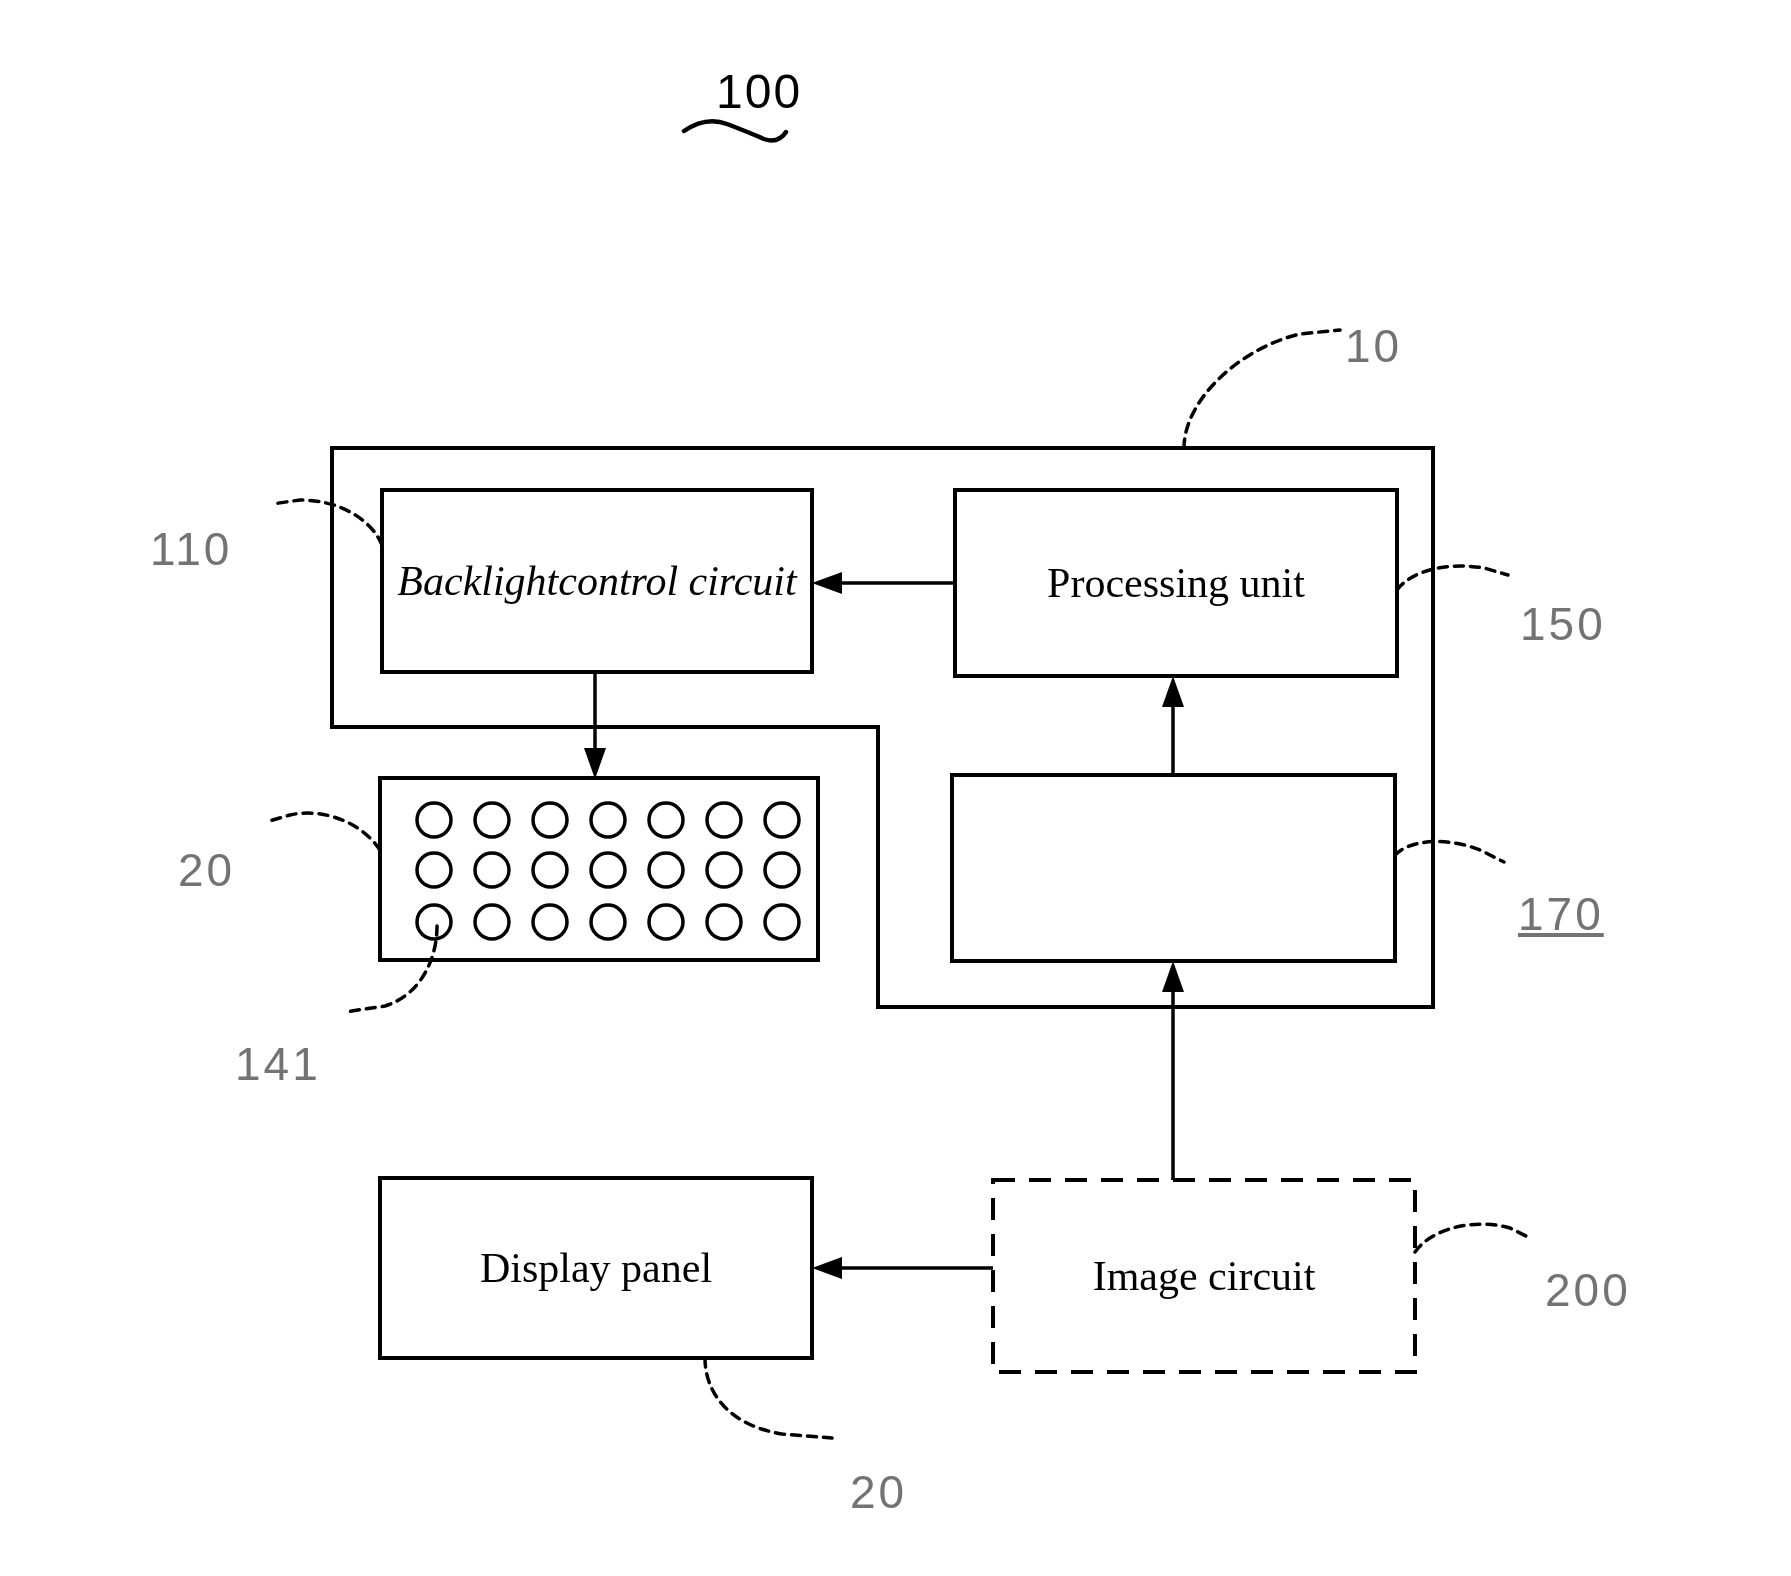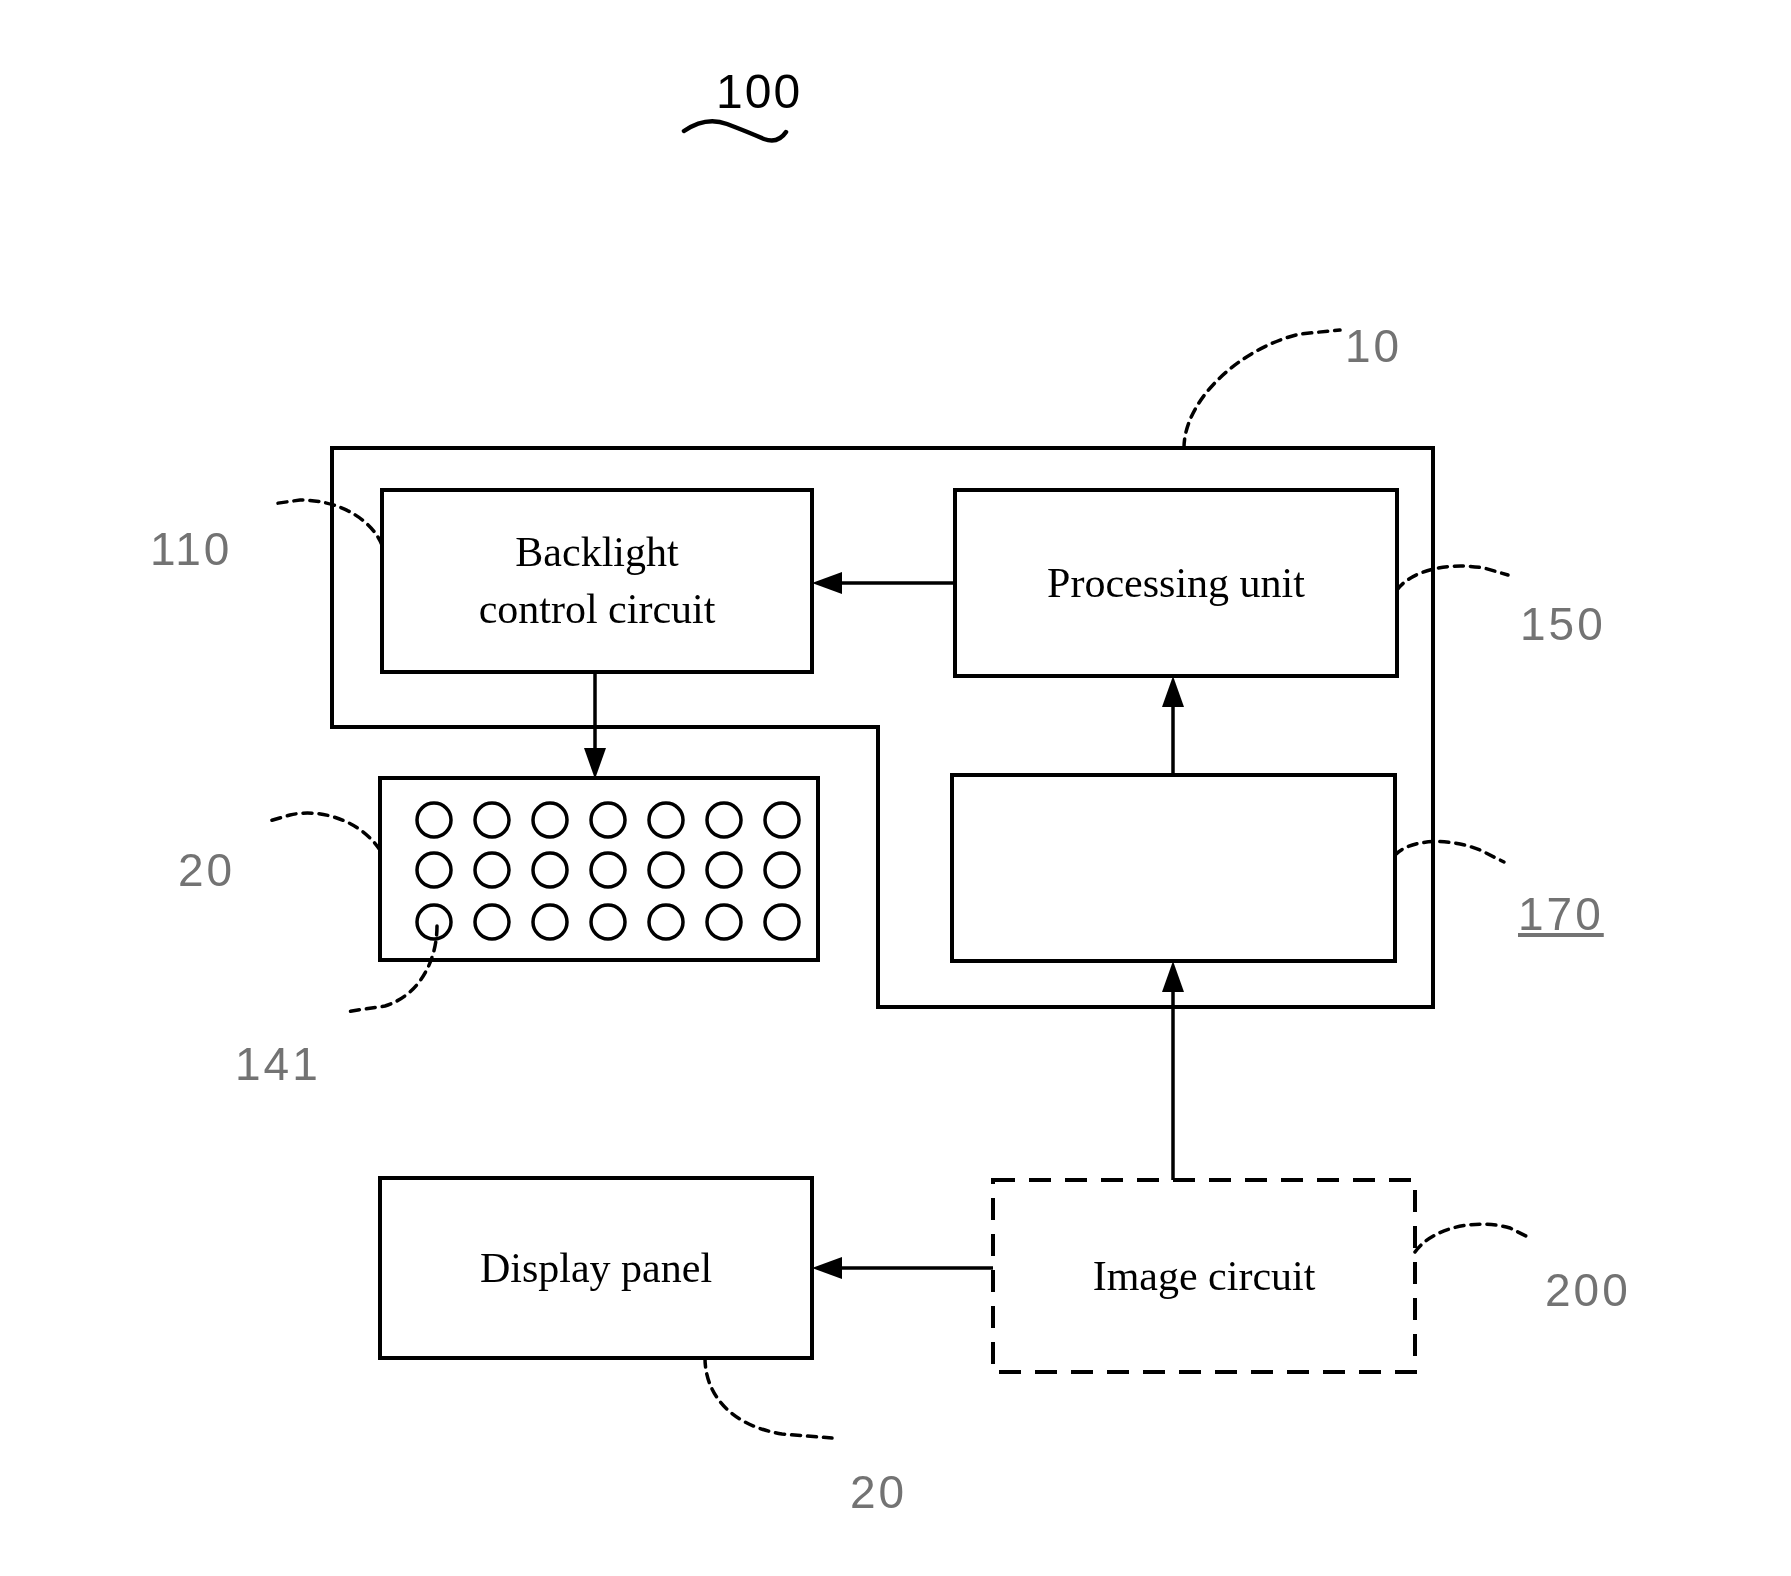--- a/index.html
+++ b/index.html
@@ -138,21 +138,21 @@
       <line x1="1173" y1="1180" x2="1173" y2="975" stroke="#000" stroke-width="3.5"></line>
       <polygon points="1173,961 1162,992 1184,992" fill="#000"></polygon>
     </g>
 
     <g>
       <line x1="993" y1="1268" x2="826" y2="1268" stroke="#000" stroke-width="3.5"></line>
       <polygon points="812,1268 842,1257 842,1279" fill="#000"></polygon>
     </g>
   </svg>
 
-  <div class="boxtext" style="left:382px; top:490px; width:430px; height:182px; flex-direction:column;">
+  <div class="boxtext" style="left:382px; top:490px; width:430px; height:182px; font-style:italic;">
     <span>Backlight</span>
     <span>control circuit</span>
   </div>
 
   <div class="boxtext" style="left:955px; top:490px; width:442px; height:186px;">Processing unit</div>
 
 
   <div class="boxtext" style="left:380px; top:1178px; width:432px; height:180px;">Display panel</div>
 
   <div class="boxtext" style="left:993px; top:1180px; width:422px; height:192px;">Image circuit</div>

